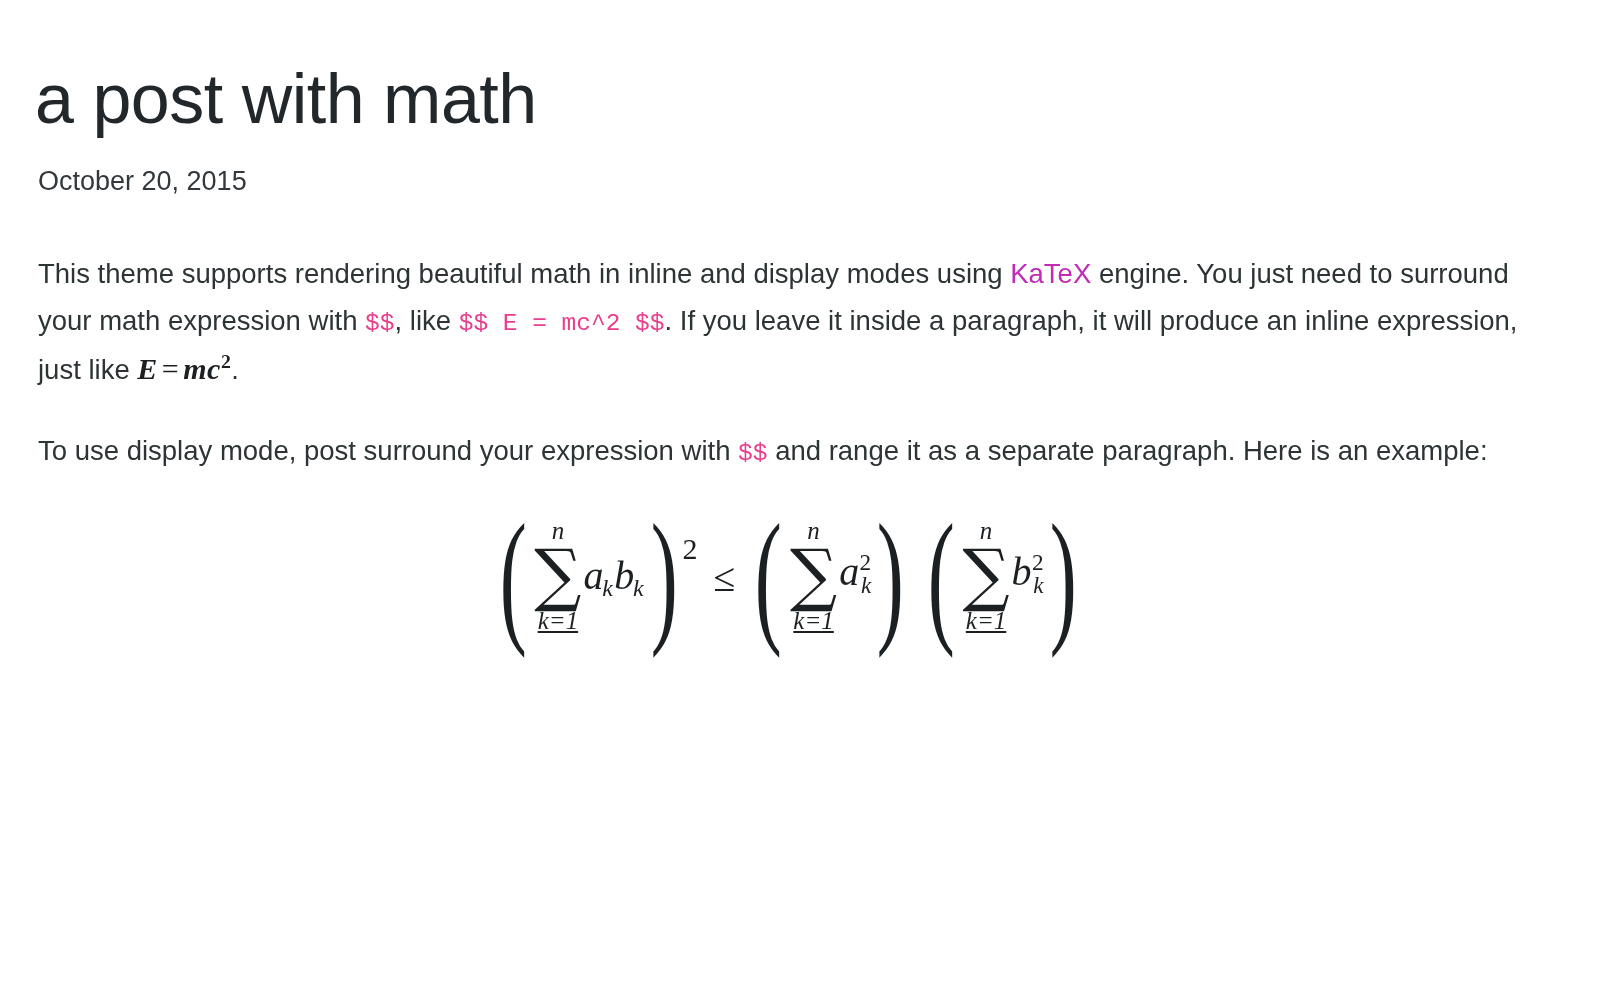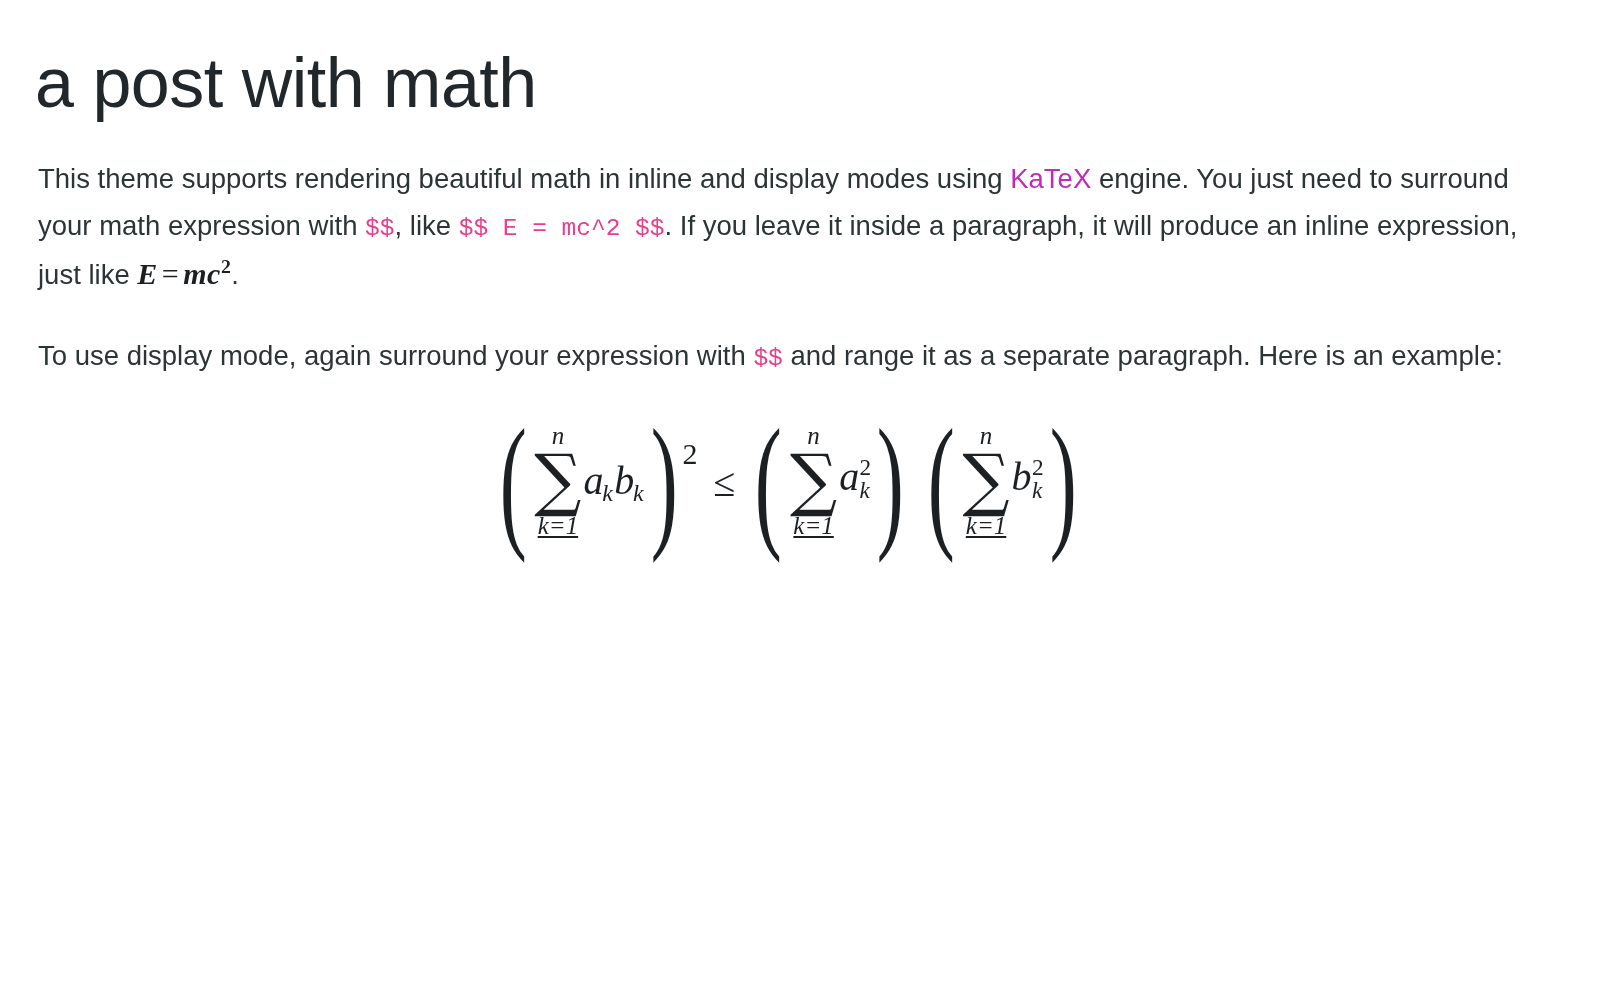--- a/index.html
+++ b/index.html
@@ -13,21 +13,21 @@
     overflow: hidden;
     font-family: "Liberation Sans", sans-serif;
     color: #2d3436;
     -webkit-font-smoothing: antialiased;
   }
 
   .page {
     box-sizing: border-box;
     width: 1600px;
     height: 1000px;
-    padding: 44px 40px 0 38px;
+    padding: 60px 40px 0 38px;
     background: #ffffff;
   }
 
   .post-title {
     font-family: "Liberation Sans", sans-serif;
     font-size: 70px;
     font-weight: 300;
     line-height: 1.12;
     letter-spacing: -0.5px;
     color: #22272b;
@@ -38,21 +38,21 @@
   .post-date {
     font-size: 27px;
     font-weight: 400;
     color: #32383c;
     margin: 26px 0 0 0;
     padding: 0;
     line-height: 1.3;
   }
 
   .post-body {
-    margin-top: 34px;
+    margin-top: 52px;
     max-width: 1500px;
   }
 
   .post-body p {
     font-size: 27.5px;
     line-height: 1.68;
     color: #2d3436;
     margin: 0 0 34px 0;
     padding: 0;
     text-align: left;
@@ -151,20 +151,21 @@
   }
 
   .mvar {
     font-family: "Liberation Serif", "DejaVu Serif", serif;
     font-style: italic;
     font-weight: 500;
     font-size: 40px;
     line-height: 1;
     position: relative;
     display: inline-block;
+    text-align: right;
   }
   .mvar .sub {
     font-style: italic;
     font-size: 0.6em;
     position: relative;
     top: 0.3em;
     left: -0.05em;
   }
   .mvar .subsup {
     display: inline-flex;
@@ -200,26 +201,27 @@
 
   .grp-gap { width: 16px; }
 </style>
 </head>
 <body>
 
 <div class="page">
 
   <h1 class="post-title">a post with math</h1>
 
+  <div class="post-date">October 20, 2015</div>
 
   <div class="post-body">
 
     <p><span>This theme supports rendering beautiful math in inline and display modes using </span><a class="link" href="#">KaTeX</a><span> engine. You just need to surround your math expression with </span><code class="inline-code">$$</code><span>, like </span><code class="inline-code">$$ E = mc^2 $$</code><span>. If you leave it inside a paragraph, it will produce an inline expression, just like </span><span class="math-inline"><span>E</span><span class="op">=</span><span>mc</span><sup>2</sup></span><span>.</span></p>
 
-    <p><span>To use display mode, again surround your expression with </span><code class="inline-code">$$</code><span> and range it as a separate paragraph. Here is an example:</span></p>
+    <p><span>To use display mode, post surround your expression with </span><code class="inline-code">$$</code><span> and range it as a separate paragraph. Here is an example:</span></p>
 
     <div class="math-display">
       <div class="math-row">
 
         <span class="paren">(</span>
         <span class="sumgroup">
           <span class="bigsum">
             <span class="lim top">n</span>
             <span class="sigma">∑</span>
             <span class="lim bot">k=1</span>

